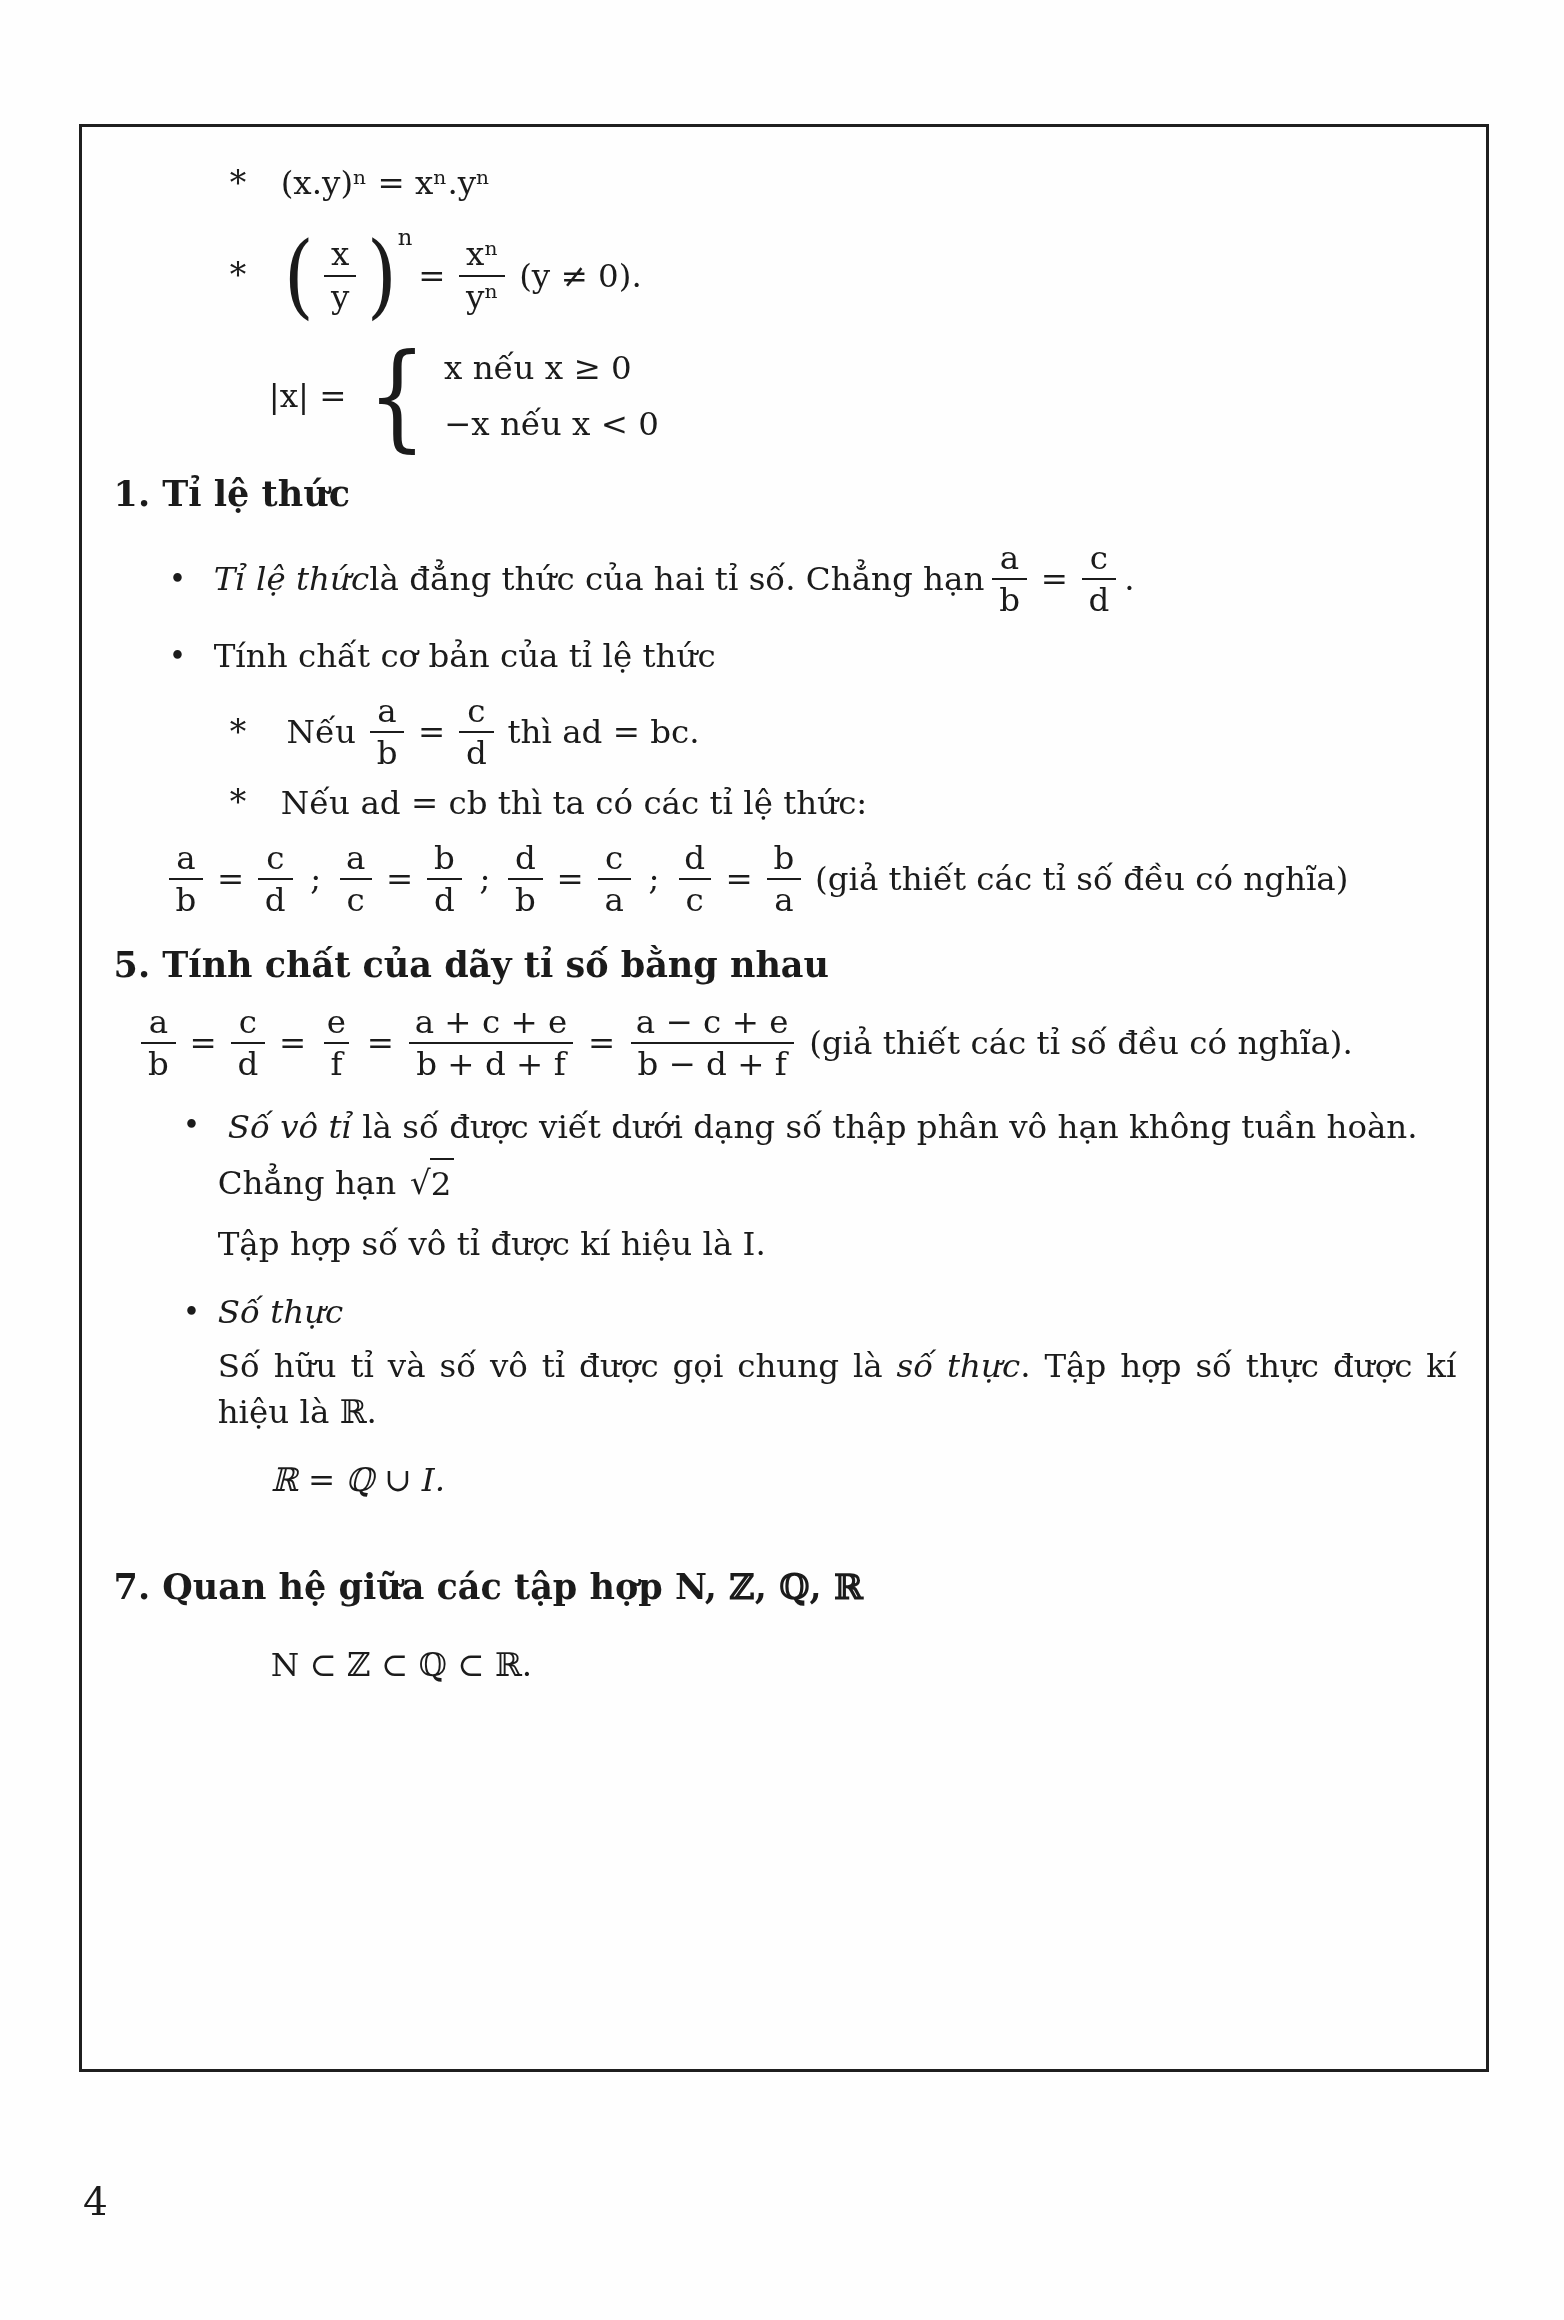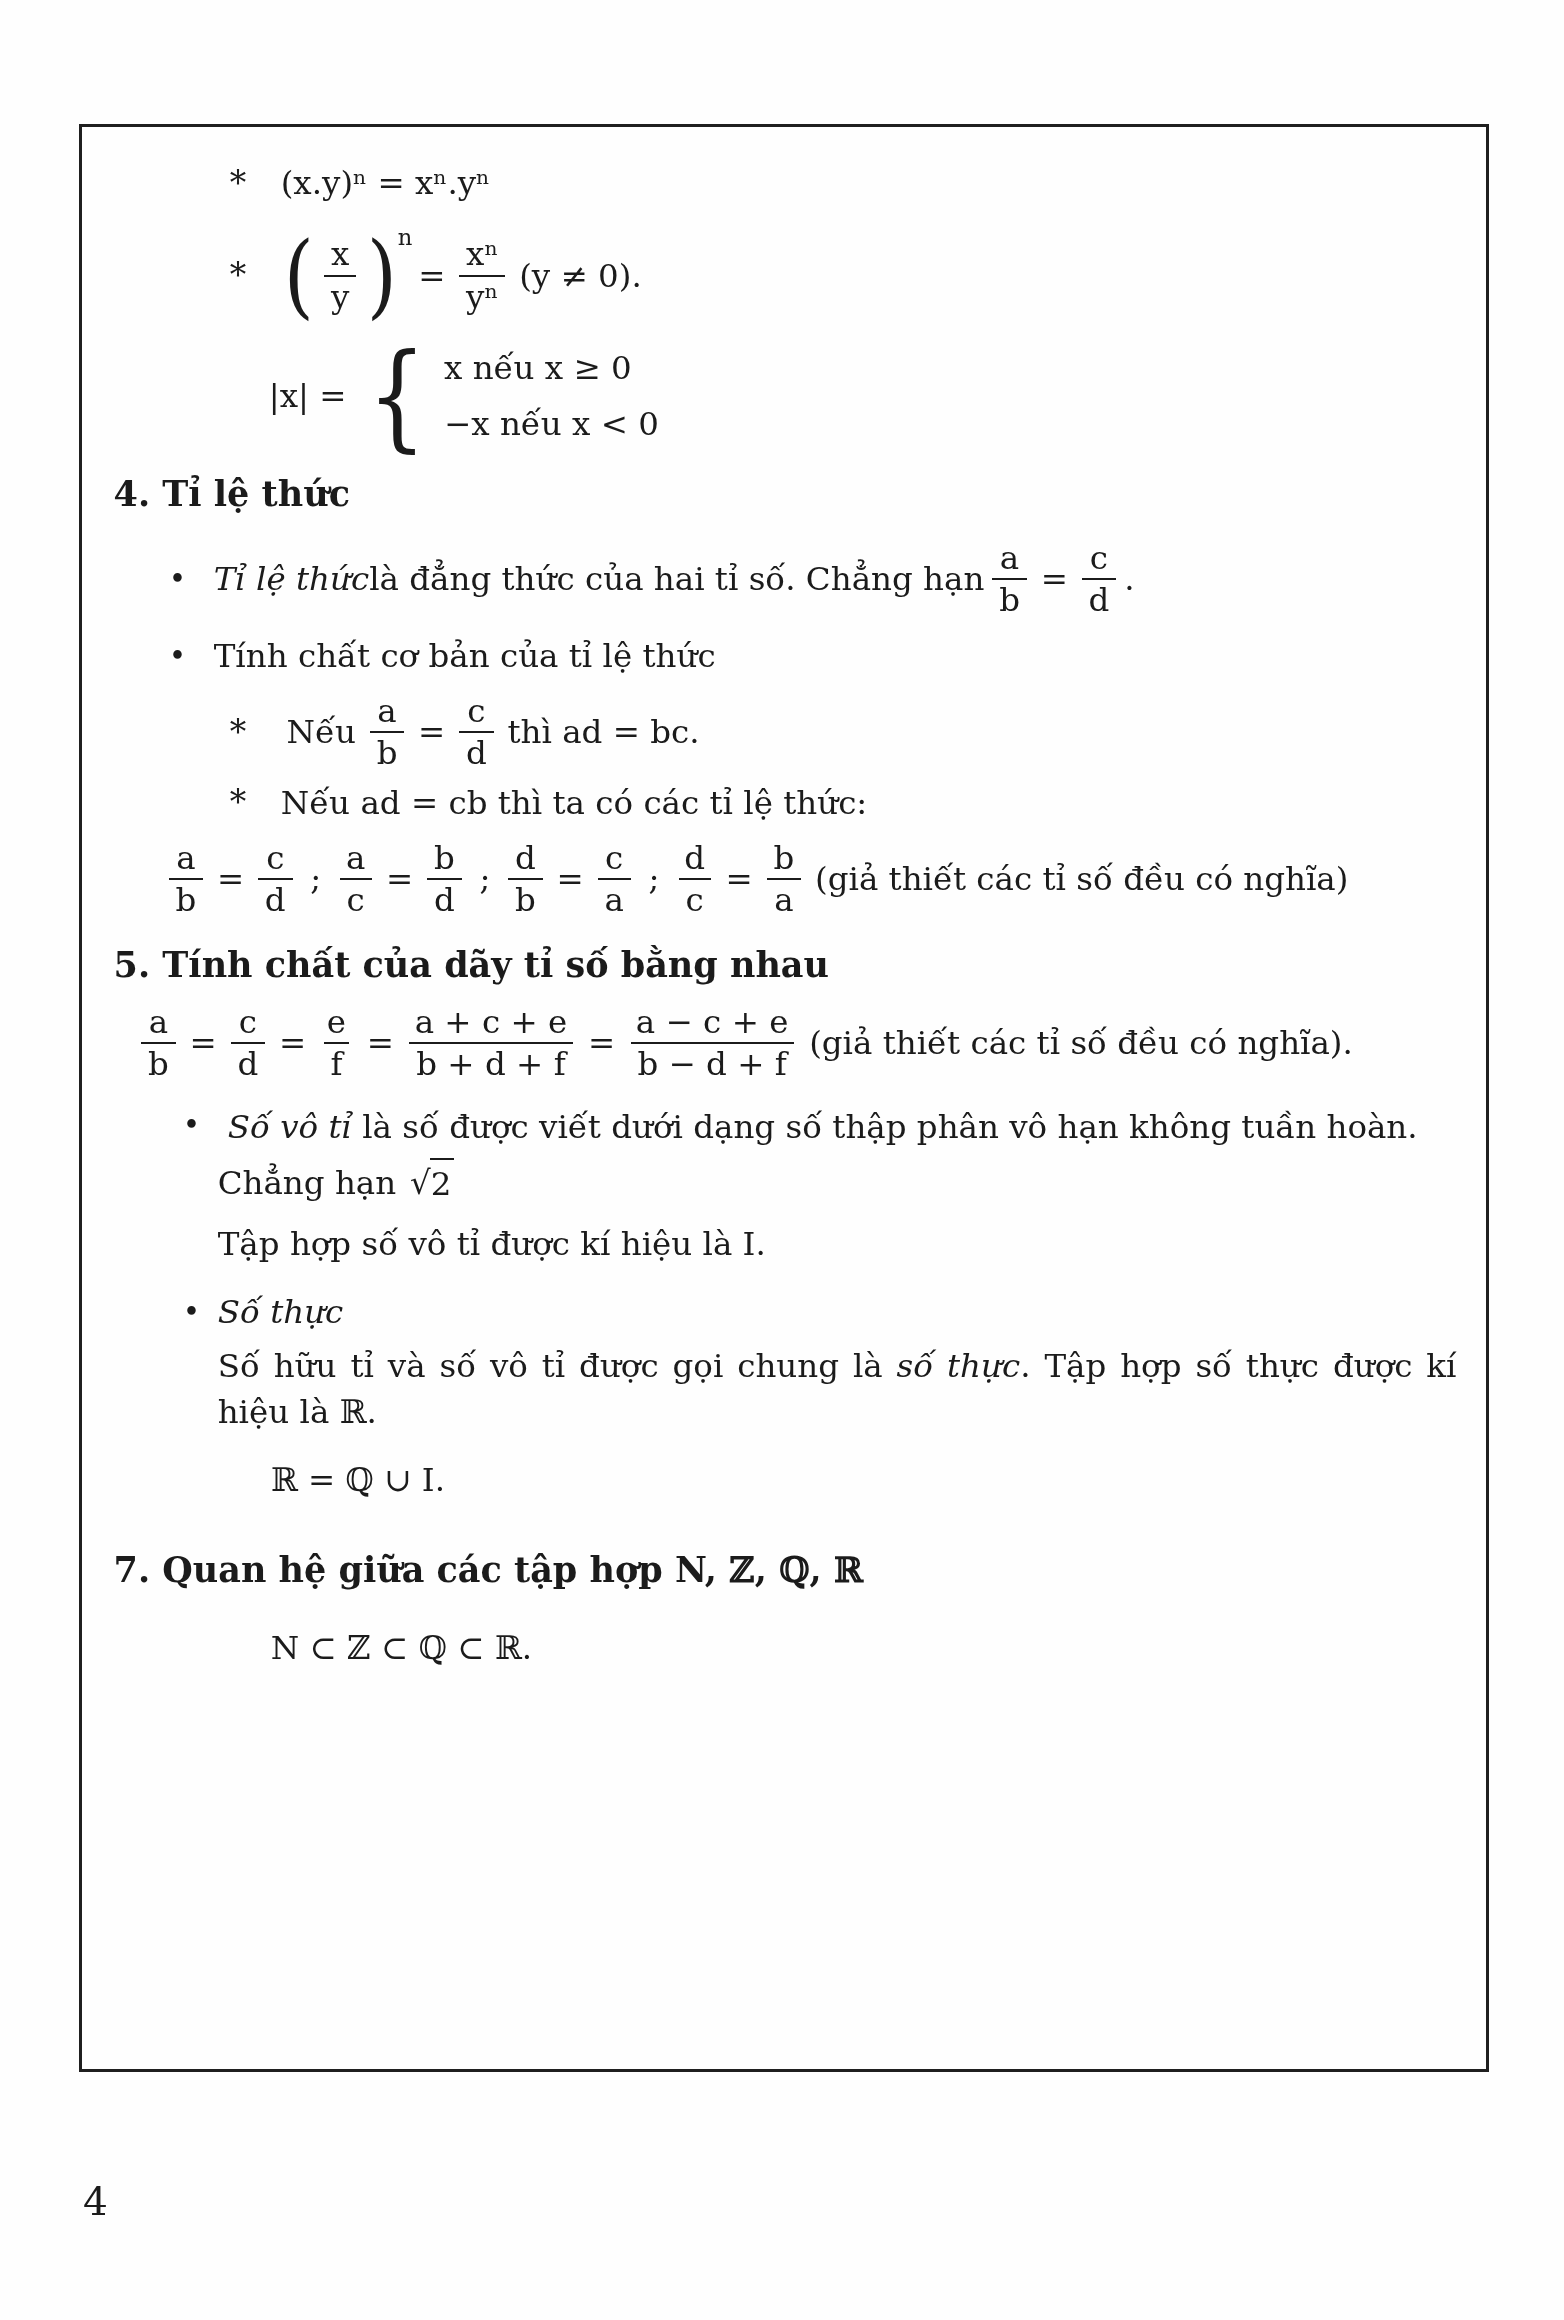--- a/index.html
+++ b/index.html
@@ -108,21 +108,21 @@
   .ind-chain5  { margin-left: 29.6px; }
   .ind-sec6    { margin-left: 79px; }
   .ind-sec6txt { margin-left: 114px; }
   .ind-center  { margin-left: 167px; }
 
   
   .mb-xs { margin-bottom: 7.9px; }
   .mb-sm { margin-bottom: 13.8px; }
   .mb-md { margin-bottom: 21.7px; }
   .mb-lg { margin-bottom: 29.6px; }
-  .mb-xl { margin-bottom: 42px; }
+  .mb-xl { margin-bottom: 59px; font-style: italic; }
 
   .page-number {
     position: absolute;
     left: 83px;
     top: 2179px;
     font-size: 39px;
   }
 </style>
 </head>
 <body>
@@ -155,21 +155,21 @@
 
     <div class="row ind-abs mb-md">
       <span>|x| =</span>
       <span class="bigbrace">{</span>
       <span class="cases">
         <span>x nếu x ≥ 0</span>
         <span>−x nếu x &lt; 0</span>
       </span>
     </div>
 
-    <div class="textline h mb-md">4. Tỉ lệ thức</div>
+    <div class="textline h mb-md">1. Tỉ lệ thức</div>
 
     <div class="row ind-bullet4 mb-sm">
       <span class="bullet">•</span>
       <span class="italic">Tỉ lệ thức</span>
       <span> là đẳng thức của hai tỉ số. Chẳng hạn </span>
       <span class="frac">
         <span class="num">a</span>
         <span class="den">b</span>
       </span>
       <span class="op">=</span>

